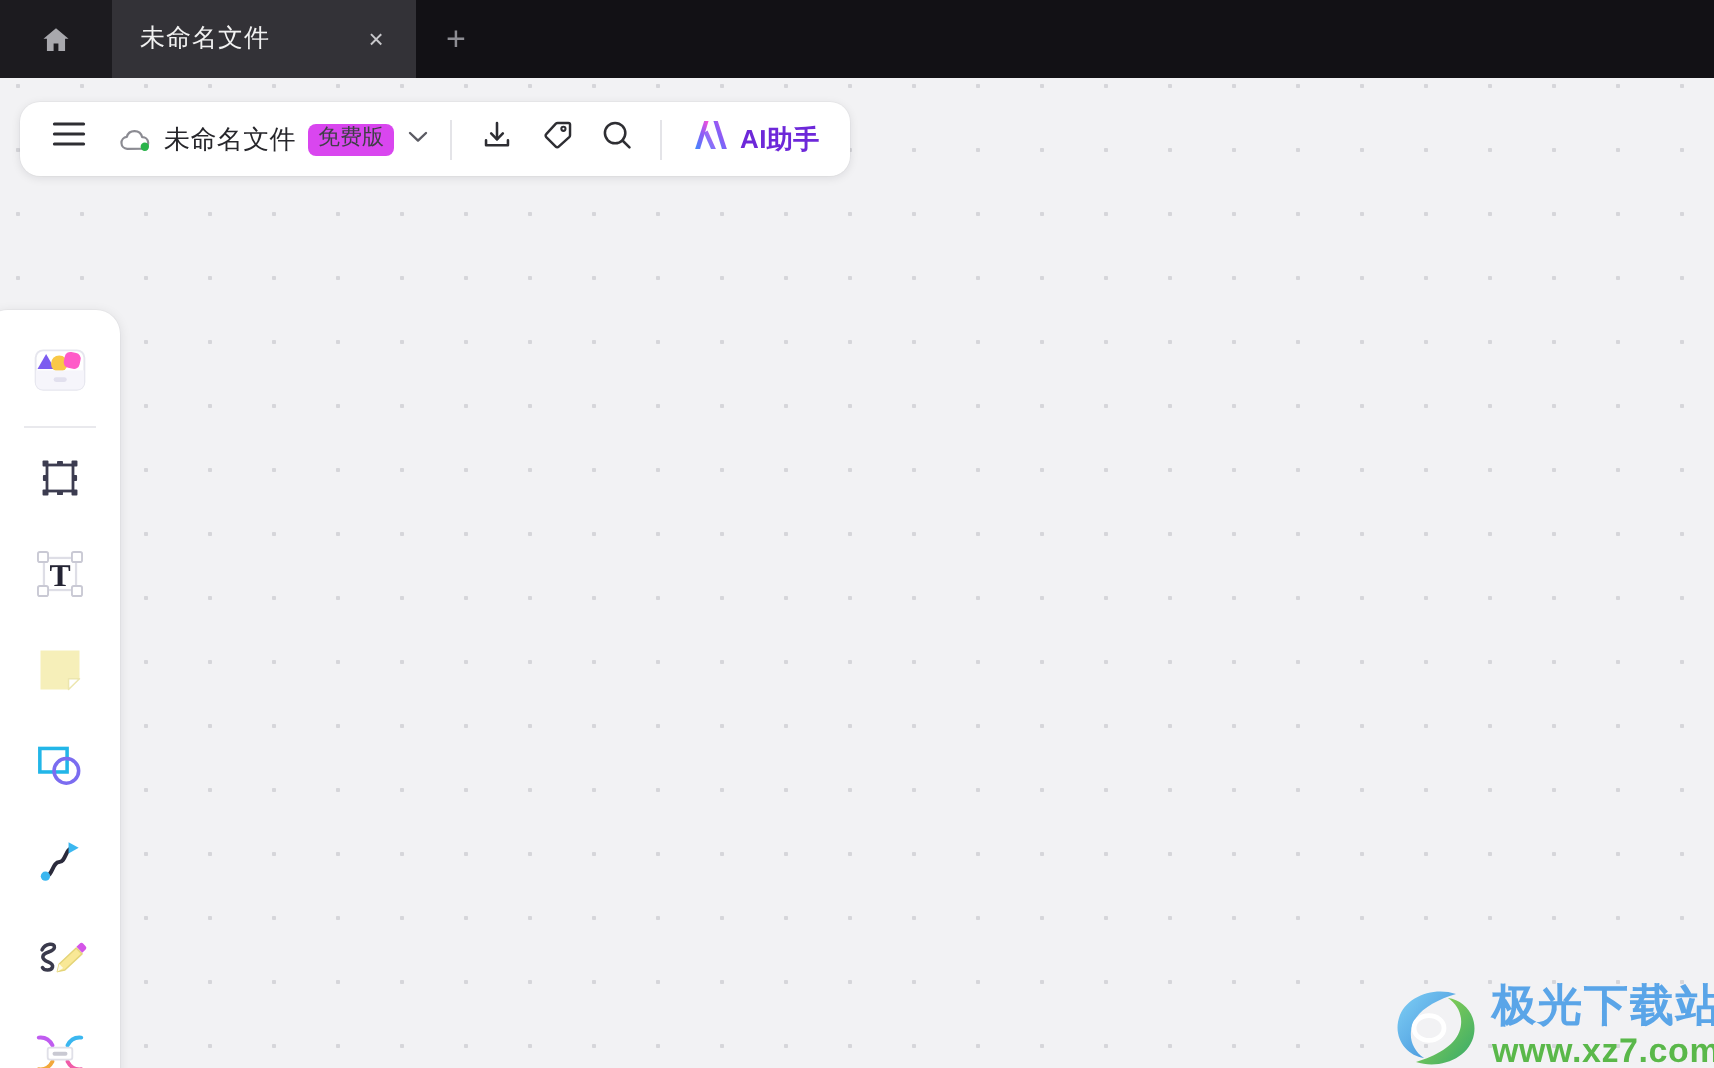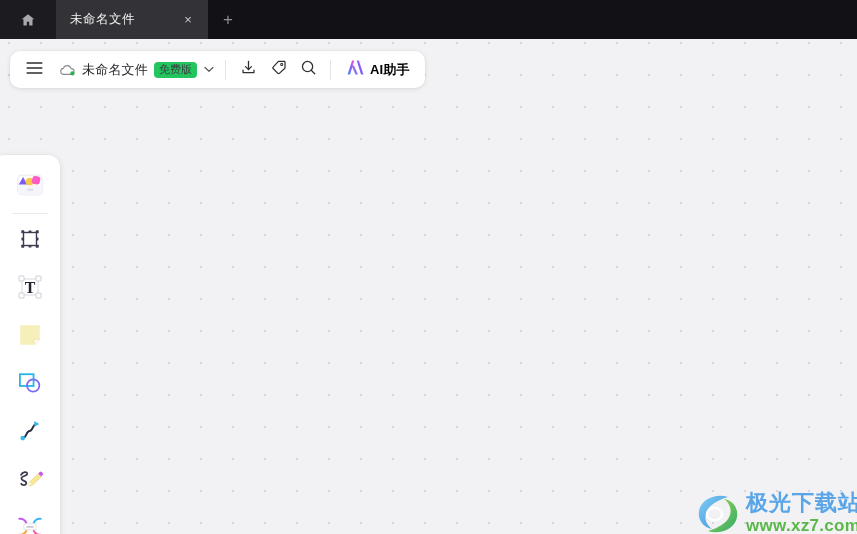--- a/index.html
+++ b/index.html
@@ -104,21 +104,21 @@
   }
   .cloud-wrap { position: relative; width: 17px; height: 14px; flex-shrink: 0;}
   .doc-name {
     font-size: 13px; color: #26262b;
     white-space: nowrap;
     letter-spacing: 0.2px;
   }
   .badge {
     font-size: 11px;
     color: #3f3f46;
-    background: #22c55e;
+    background: #d946ef;
     border-radius: 4px;
     padding: 2px 5px 3px 5px;
     white-space: nowrap;
     line-height: 1;
   }
   .chev {
     color: #5b5b63;
     font-size: 10px;
     margin-left: 1px;
     flex-shrink: 0;
@@ -126,21 +126,21 @@
   .ai-btn {
     display: flex; align-items: center; gap: 5px;
     padding: 3px 6px;
     border-radius: 6px;
     cursor: pointer;
     margin-left: 2px;
   }
   .ai-label {
     font-size: 13px;
     font-weight: bold;
-    color: #000000;
+    color: #6d28d9;
     white-space: nowrap;
     letter-spacing: 0.2px;
   }
 
   
   .sidebar {
     position: absolute;
     top: 155px; left: -8px;
     width: 68px;
     background: #ffffff;

